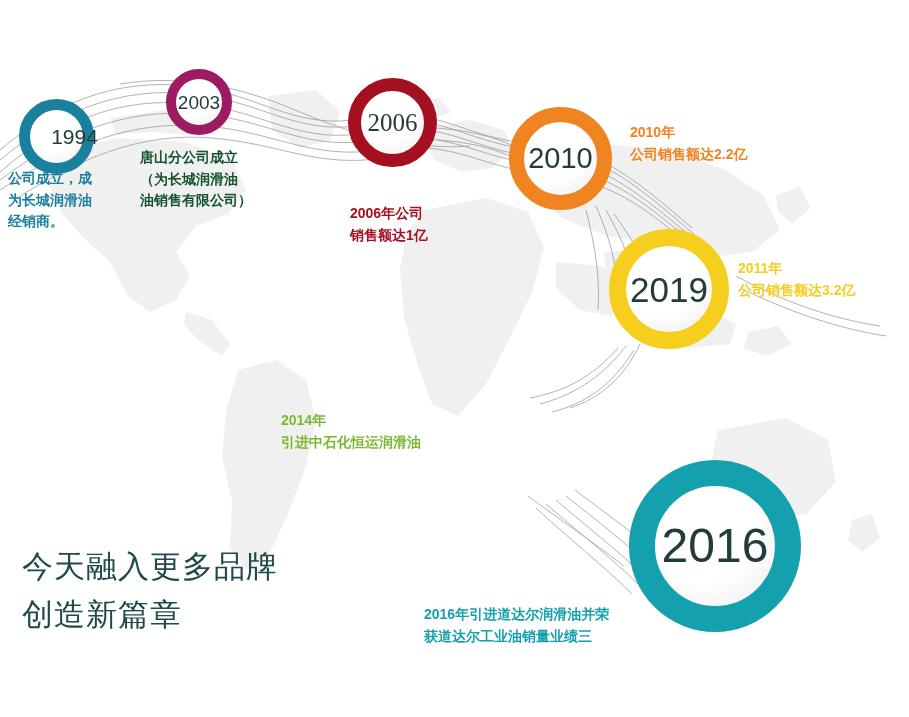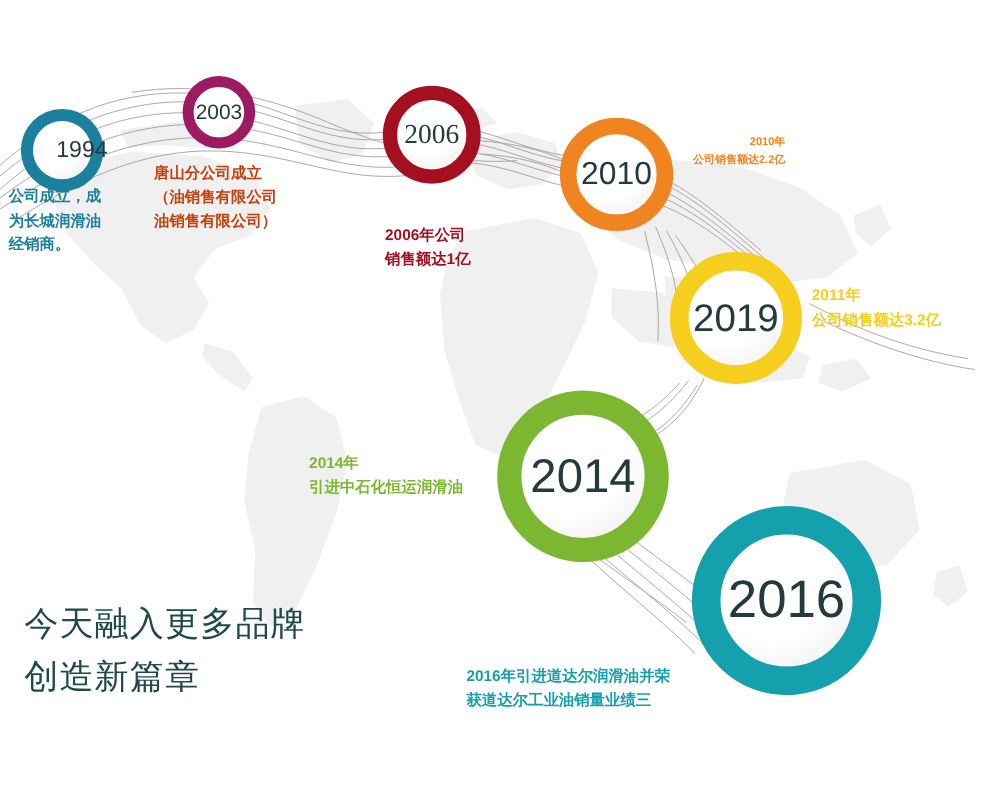--- a/index.html
+++ b/index.html
@@ -181,61 +181,56 @@
     <div>公司成立，成</div>
     <div>为长城润滑油</div>
     <div>经销商。</div>
   </div>
 
   <div class="node" style="left:166px; top:69px;">
     <div class="ring" style="width:66px; height:66px; border:10px solid #9c1b63;">
       <span class="year" style="font-size:19px;">2003</span>
     </div>
   </div>
-  <div class="caption" style="left:140px; top:147px; color:#c2410c; font-size:14px;">
+  <div class="caption" style="left:140px; top:147px; color:#14532d; font-size:14px;">
     <div>唐山分公司成立</div>
-    <div>（油销售有限公司</div>
+    <div>（为长城润滑油</div>
     <div>油销售有限公司）</div>
   </div>
 
   <div class="node" style="left:348px; top:78px;font-family:Liberation Serif, serif;">
     <div class="ring" style="width:89px; height:89px; border:13px solid #a4101f;">
       <span class="year" style="font-size:25px;">2006</span>
     </div>
   </div>
   <div class="caption" style="left:350px; top:203px; color:#a4101f; font-size:14px;">
     <div>2006年公司</div>
     <div>销售额达1亿</div>
   </div>
 
   <div class="node" style="left:509px; top:107px;">
     <div class="ring" style="width:103px; height:103px; border:15px solid #ef8420;">
       <span class="year" style="font-size:29px;">2010</span>
     </div>
   </div>
-  <div class="caption" style="left:630px; top:122px; color:#ef8420; font-size:10px;text-align:right;">
+  <div class="caption" style="left:630px; top:122px; color:#ef8420; font-size:14px;">
     <div>2010年</div>
     <div>公司销售额达2.2亿</div>
   </div>
 
   <div class="node" style="left:609px; top:229px;">
     <div class="ring" style="width:120px; height:120px; border:17px solid #f5ce1e;">
       <span class="year" style="font-size:35px;">2019</span>
     </div>
   </div>
   <div class="caption" style="left:738px; top:258px; color:#f5ce1e; font-size:14px;">
     <div>2011年</div>
     <div>公司销售额达3.2亿</div>
   </div>
 
-  <div class="node" style="left:452px; top:355px;">
-    <div class="ring" style="width:156px; height:156px; border:22px solid #7cb731;">
-      <span class="year" style="font-size:43px;">2014</span>
-    </div>
-  </div>
   <div class="caption" style="left:281px; top:410px; color:#7cb731; font-size:14px;">
     <div>2014年</div>
     <div>引进中石化恒运润滑油</div>
   </div>
 
   <div class="node" style="left:629px; top:460px;">
     <div class="ring" style="width:172px; height:172px; border:26px solid #14a0ad;">
       <span class="year" style="font-size:48px;">2016</span>
     </div>
   </div>

